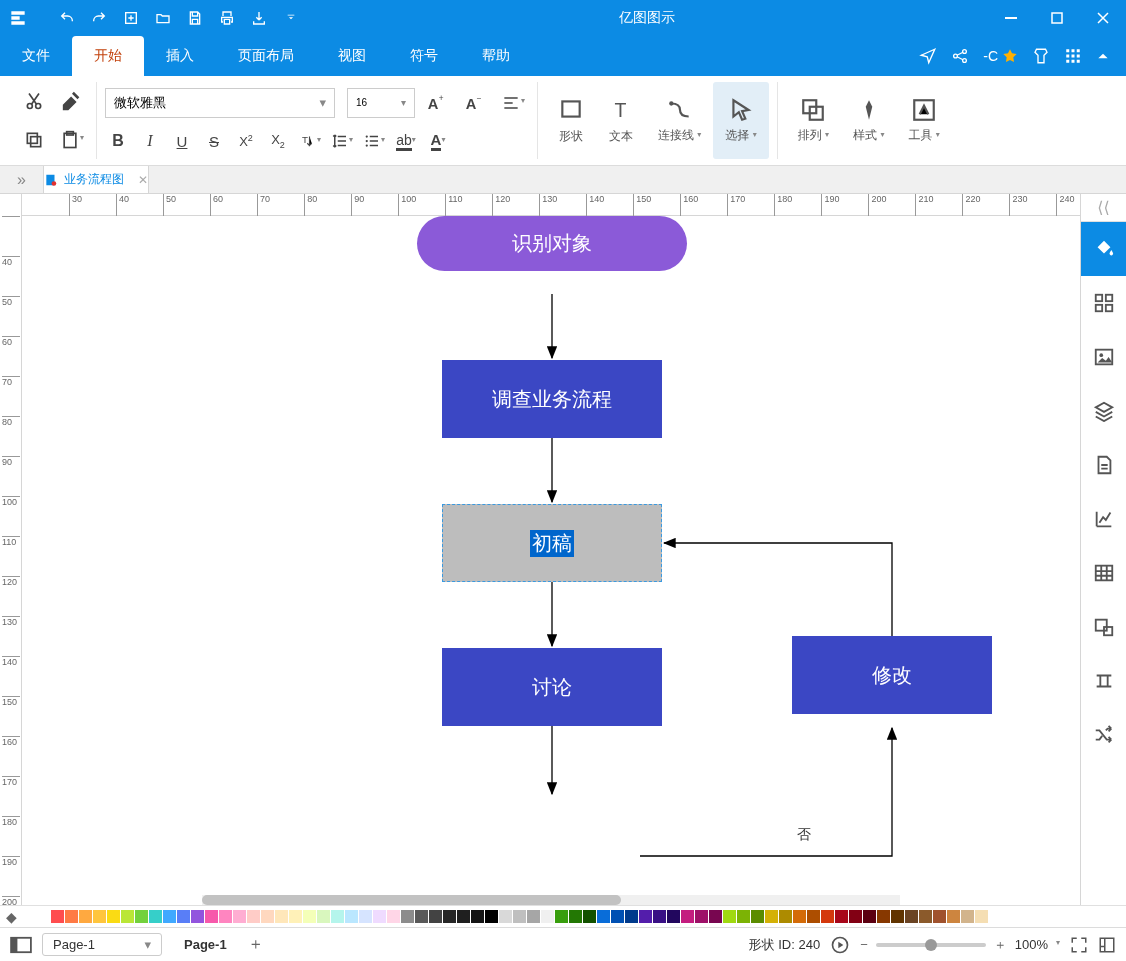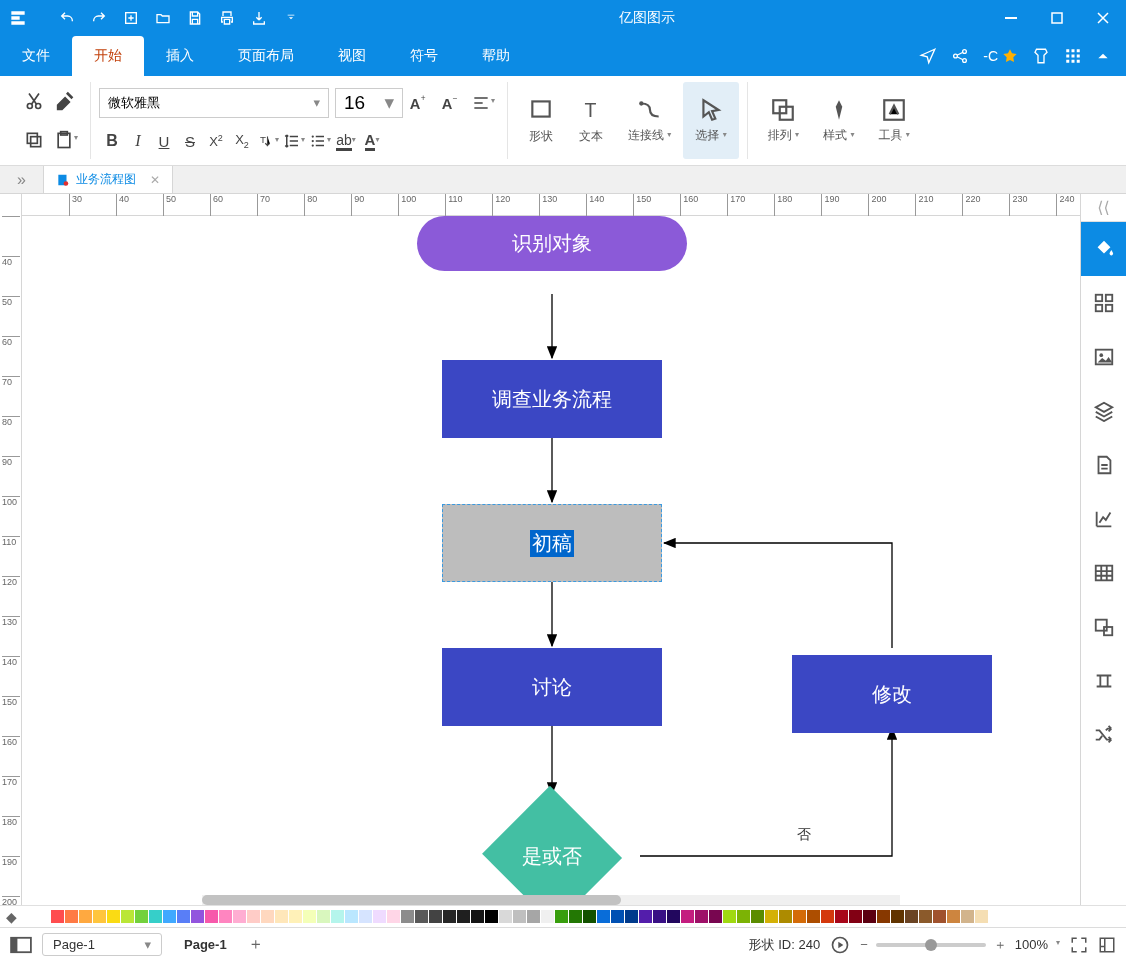--- a/index.html
+++ b/index.html
@@ -18,35 +18,35 @@
 .menubar { height: 40px; background: #0c8be4; display: flex; align-items: stretch; color: #fff; }
 .menubar .mtab { padding: 0 22px; display: flex; align-items: center; cursor: pointer; font-size: 14px; }
 .menubar .mtab.active { background: #fff; color: #c2410c; border-radius: 4px 4px 0 0; }
 .menubar .rightarea { margin-left: auto; display: flex; align-items: center; gap: 14px; padding-right: 16px; font-size: 14px; }
 .menubar .rightarea .ritem { cursor: pointer; display: flex; align-items: center; gap: 4px; }
 
 
 .ribbon { height: 90px; background: #fff; border-bottom: 1px solid #dcdcdc; display: flex; padding: 6px 10px; }
 .ribbon .group { display: flex; flex-direction: column; justify-content: space-around; padding: 0 8px; border-right: 1px solid #e5e5e5; }
 .ribbon .group:last-child { border-right: none; text-align: center; }
-.ribbon .grow { display: flex; align-items: center; gap: 0; }
+.ribbon .grow { display: flex; align-items: center; gap: 6px; }
 .ribbon .ibtn { width: 32px; height: 32px; display: flex; align-items: center; justify-content: center; color: #444; cursor: pointer; border-radius: 3px; }
 .ribbon .ibtn.small { width: 26px; height: 26px; }
 .fontsel { width: 230px; height: 30px; border: 1px solid #ccc; display: flex; align-items: center; padding: 0 8px; font-size: 13px; cursor: pointer; }
 .fontsel .dd, .sizesel .dd { margin-left: auto; color: #888; }
-.sizesel { width: 68px; height: 30px; border: 1px solid #ccc; display: flex; align-items: center; padding: 0 8px; font-size: 19px; cursor: pointer; margin-left: 6px; }
+.sizesel { width: 68px; height: 30px; border: 1px solid #ccc; display: flex; align-items: center; padding: 0 8px; font-size: 10px; cursor: pointer; margin-left: 6px; }
 .vgroup { display: flex; flex-direction: column; align-items: center; justify-content: center; padding: 3px 12px; cursor: pointer; border-radius: 3px; color:#555; font-size: 12px; gap:4px; }
 .vgroup.active { background: #e2eef7; }
 .vgroup .lbl { font-size: 12px; margin-top: 2px; }
 .dropcaret { font-size: 8px; color: #888; position:relative; top:-2px; }
 
 
 .tabsrow { height: 28px; background: #f0f0f0; border-bottom: 1px solid #d6d6d6; display: flex; align-items: stretch; }
 .tabsrow .collapsebtn { width: 44px; display: flex; align-items: center; justify-content: center; color: #888; cursor: pointer; border-right:1px solid #d6d6d6; }
-.tabsrow .doctab { display: flex; align-items: center; padding: 0 12px; gap: 6px; background: #fff; border-right: 1px solid #d6d6d6; font-size: 12px; color: #0c8be4; cursor: pointer; }
+.tabsrow .doctab { display: flex; align-items: center; padding: 0 0; gap: 6px; background: #fff; border-right: 1px solid #d6d6d6; font-size: 12px; color: #0c8be4; cursor: pointer; }
 .tabsrow .doctab .closex { color: #aaa; margin-left: 8px; }
 
 
 .workarea { flex: 1; display: flex; position: relative; overflow: hidden; }
 .rulerv { width: 22px; background: #fff; border-right: 1px solid #d6d6d6; }
 .canvaswrap { flex: 1; position: relative; background: #fff; overflow: hidden; }
 .rulerh { height: 22px; background: #fff; border-bottom: 1px solid #d6d6d6; display: flex; font-size: 9px; color: #666; position: relative; }
 .rulerh .tick { position: absolute; top: 0; height: 22px; border-left: 1px solid #999; padding-left: 2px; display: flex; align-items: flex-start; }
 
 #canvas { position: absolute; left: 0; top: 22px; right: 0; bottom: 0; }
@@ -468,27 +468,21 @@
           <path d="M530 510 L530 578" stroke="#000" stroke-width="1.3" fill="none" marker-end="url(#ah)"></path>
           <path d="M870 432 L870 327 L642 327" stroke="#000" stroke-width="1.3" fill="none" marker-end="url(#ah)"></path>
           <path d="M618 640 L870 640 L870 512" stroke="#000" stroke-width="1.3" fill="none" marker-end="url(#ah)"></path>
         </svg>
     <div class="shape rounded" style="left: 395px; top: 0px; width: 270px; height: 55px;">识别对象</div>
         <div class="shape process" style="left: 420px; top: 144px; width: 220px; height: 78px;">调查业务流程</div>
         <div class="shape draft" style="left: 420px; top: 288px; width: 220px; height: 78px;">
           <span class="seltext">初稿</span>
         </div>
         <div class="shape process" style="left: 420px; top: 432px; width: 220px; height: 78px;">讨论</div>
-        <div class="shape process" style="left: 770px; top: 439px; width: 200px; height: 78px; text-align: center;">修改</div>
-        <div class="decision" style="left: 450px; top: 580px; width: 160px; height: 120px;">
-          <div style="position: absolute; left: 18%; top: 10%; width: 64%; height: 80%;">
-            <div class="diamond"></div>
-          </div>
-          <div class="dlabel">是或否</div>
-        </div>
+        <div class="shape process" style="left: 770px; top: 420px; width: 200px; height: 78px; text-align: center;">修改</div>
         <div class="connlabel" style="left: 775px; top: 610px;">否</div>
       </div>
     <div class="hscroll">
         <div class="thumb"></div>
       </div>
   </div>
   <div class="sidepanel">
     <div class="collapsebtn2">⟨⟨</div>
     <div class="sbtn active">
         <svg width="22" height="22" viewBox="0 0 24 24">

